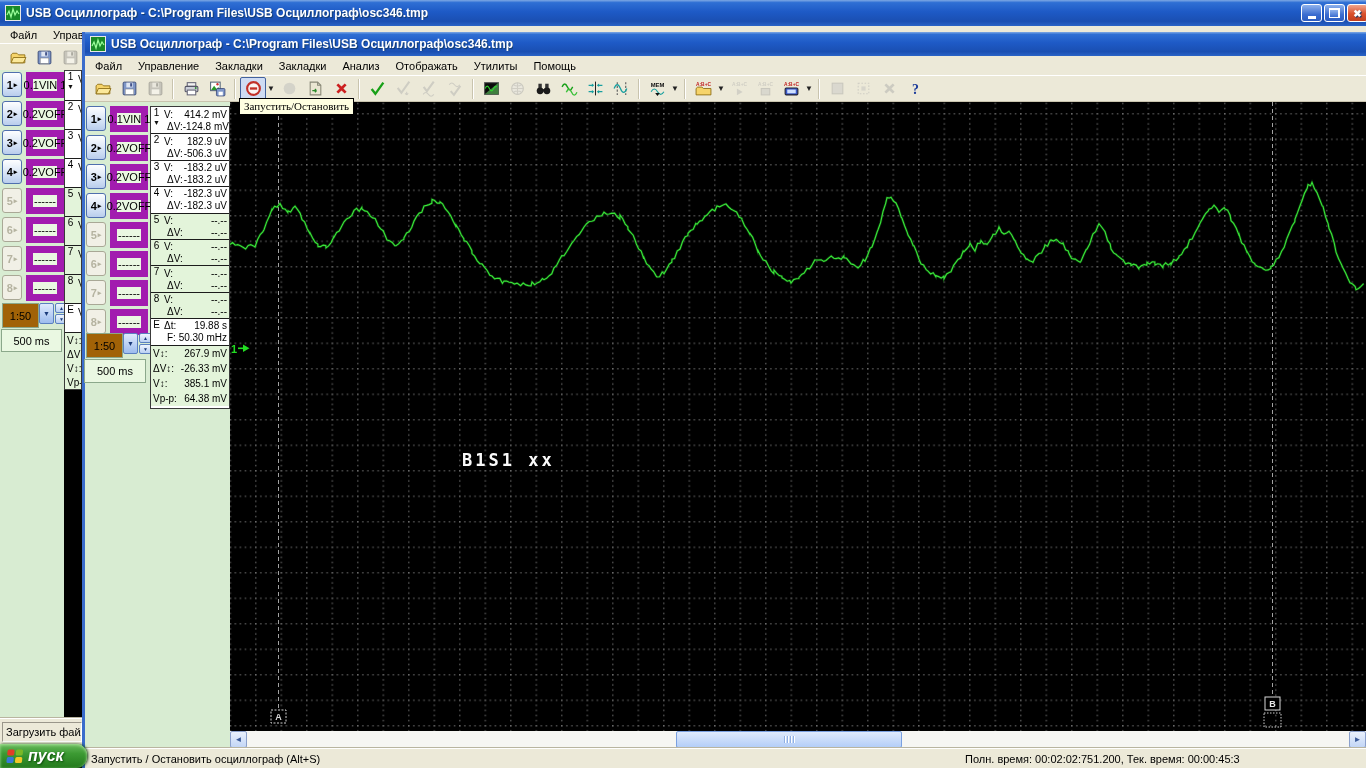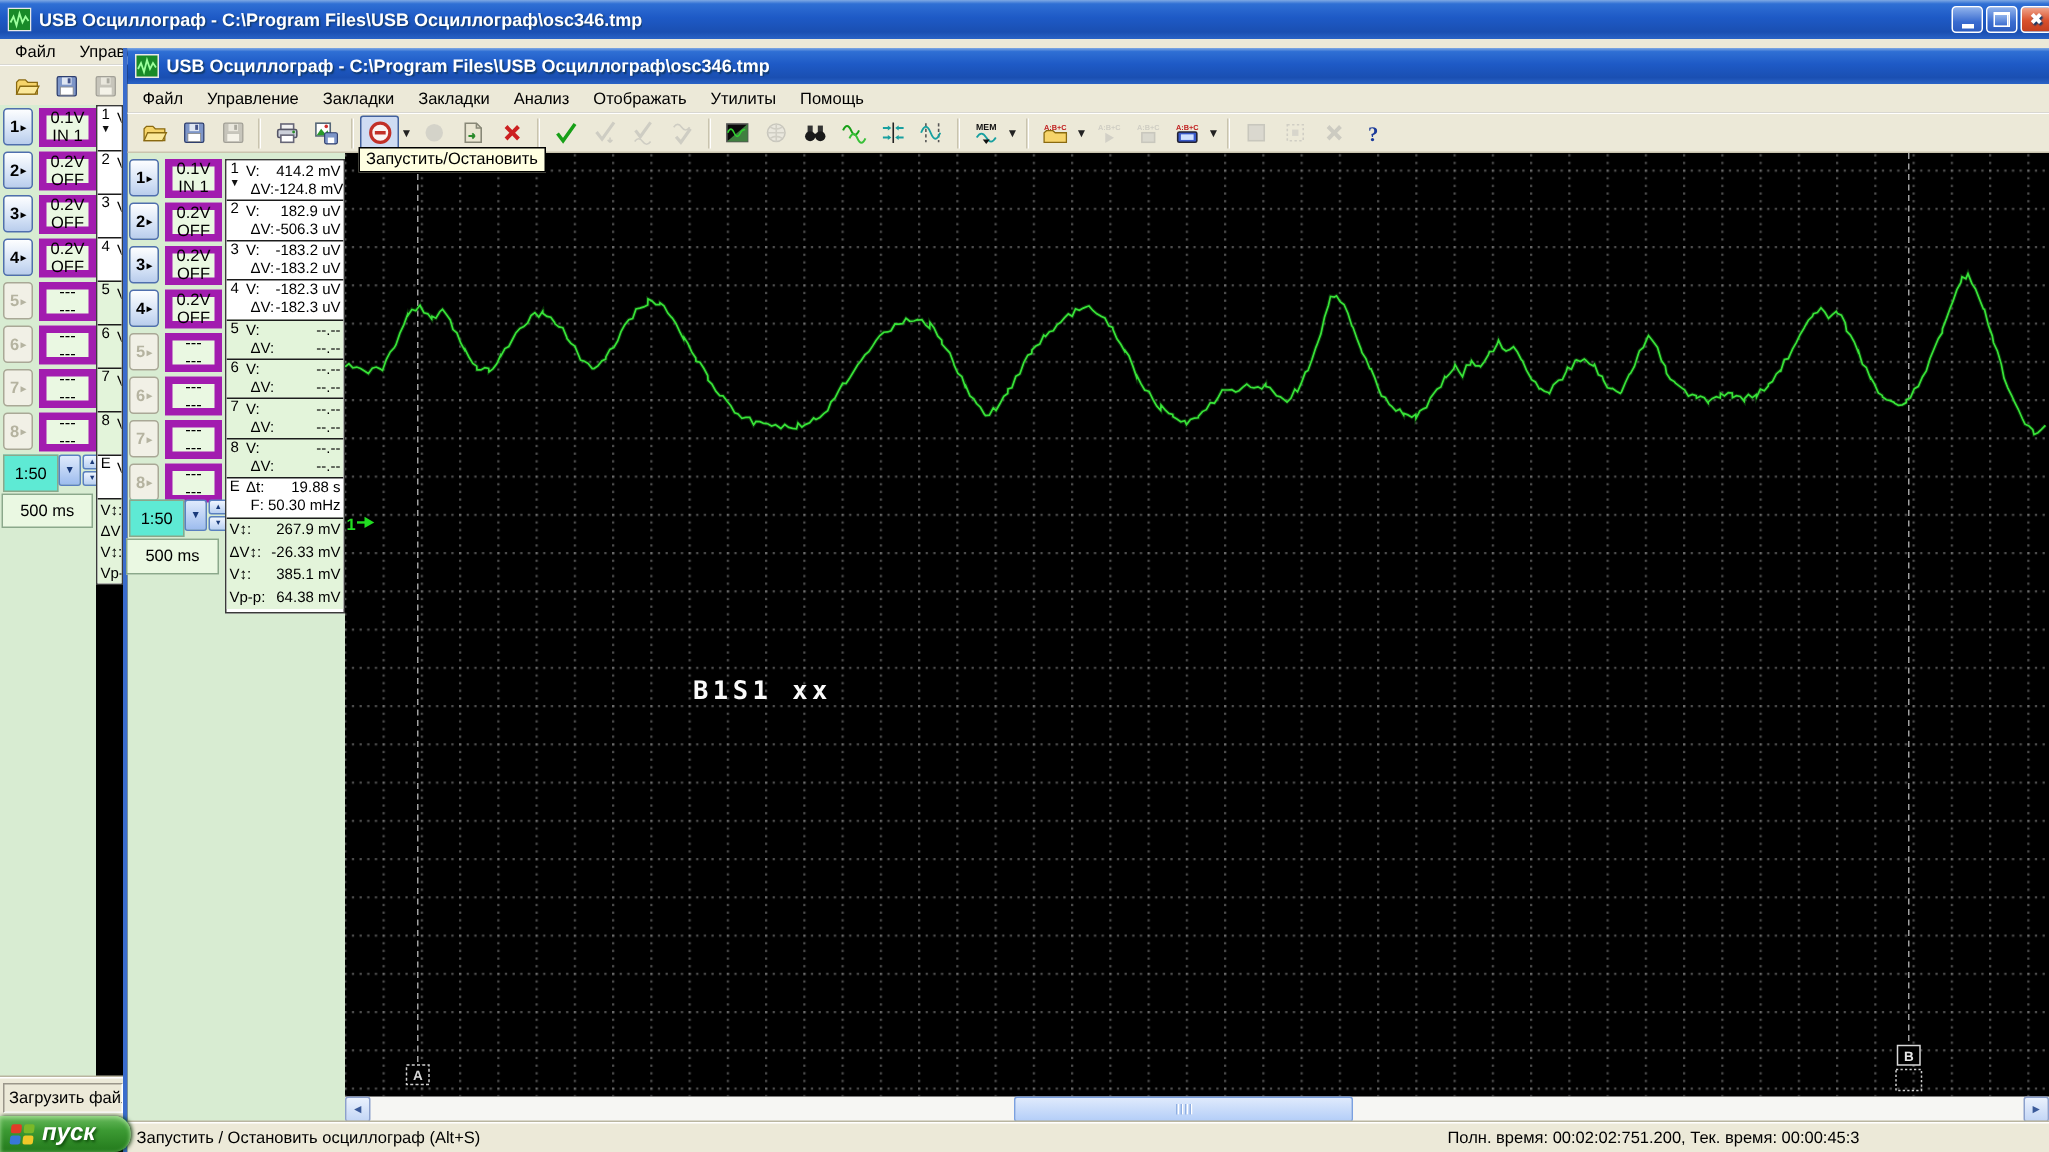--- a/index.html
+++ b/index.html
@@ -30,25 +30,25 @@
   .tsep{width:0;height:20px;border-left:1px solid #c9c4ae;border-right:1px solid #fff;margin:0 4px;flex:none;}
   .tdd{width:10px;height:22px;display:flex;align-items:center;justify-content:center;font-size:8px;color:#222;flex:none;}
   
   .panel{position:absolute;background:#d8ecd2;}
   .chrow{position:absolute;left:0;width:64px;height:27px;}
   .chbtn{position:absolute;left:2px;top:0;width:20px;height:25px;box-sizing:border-box;border:1px solid #4f6fae;border-radius:3px;
     background:linear-gradient(180deg,#fdfeff,#cfdef4 70%,#b9cdec);display:flex;align-items:center;justify-content:center;
     font-weight:bold;font-size:11px;gap:0;}
   .chbtn .tri{font-size:7px;margin-left:1px;}
   .chbtn.dis{border-color:#a9a896;background:#f1f0e6;color:#b5b3a0;}
-  .chval{position:absolute;top:0;width:38px;height:26px;box-sizing:border-box;border:5px solid #a21caf;background:#eaf8e2;
-    display:flex;flex-direction:column;align-items:center;justify-content:center;line-height:12px;font-size:11px;}
+  .chval{position:absolute;top:0;width:38px;height:26px;box-sizing:border-box;border:7px solid #a21caf;background:#eaf8e2;
+    display:flex;flex-direction:row;align-items:center;justify-content:center;line-height:12px;font-size:11px;}
   .chval div{white-space:nowrap;}
   .combo{position:absolute;display:flex;}
-  .combo .cbox{width:37px;height:25px;box-sizing:border-box;border:1px solid #8ba88b;background:#5eead4;
+  .combo .cbox{width:37px;height:25px;box-sizing:border-box;border:1px solid #8ba88b;background:#a16207;
     display:flex;align-items:center;justify-content:center;font-size:11px;}
   .combo .cdd{width:15px;height:21px;box-sizing:border-box;border:1px solid #5a80c0;border-radius:2px;
     background:linear-gradient(180deg,#dfeafc,#9dbcee);display:flex;align-items:center;justify-content:center;font-size:7px;color:#1a3a7a;}
   .spin{position:absolute;width:13px;height:21px;display:flex;flex-direction:column;gap:1px;}
   .spin span{flex:1;box-sizing:border-box;border:1px solid #5a80c0;border-radius:2px;background:linear-gradient(180deg,#eff5ff,#b9d0f2);
     display:flex;align-items:center;justify-content:center;font-size:5px;color:#1a3a7a;}
   .tbase{position:absolute;box-sizing:border-box;border:1px solid #8ba88b;background:#eaf8e2;
     display:flex;align-items:center;justify-content:center;font-size:11px;}
   
   .meas{position:absolute;background:#fff;border:1px solid #3a3a3a;box-sizing:border-box;overflow:hidden;}
@@ -73,21 +73,21 @@
   .sthumb{position:absolute;top:0;height:17px;box-sizing:border-box;border:1px solid #7aa0e0;border-radius:2px;
     background:linear-gradient(180deg,#dfeafc,#b4cef8);display:flex;align-items:center;justify-content:center;gap:1px;}
   .sthumb i{display:block;width:1px;height:7px;background:#90b0e4;border-right:1px solid #fff;}
   
   .sbar{position:absolute;background:#ece9d8;border-top:1px solid #fff;box-shadow:0 -1px 0 #b9b5a0;
     display:flex;align-items:center;font-size:11px;overflow:hidden;}
   .bstat-box{position:absolute;left:2px;top:3px;width:80px;height:20px;box-sizing:border-box;
     border:1px solid #9a968a;border-bottom-color:#fff;border-right-color:#fff;background:#ece9d8;
     display:flex;align-items:center;padding-left:3px;white-space:nowrap;overflow:hidden;}
   
-  .tooltip{position:absolute;background:#ffffe1;border:1px solid #000;padding:1px 4px 2px 4px;font-size:11px;white-space:nowrap;z-index:90;}
+  .tooltip{position:absolute;background:#ffffe1;border:1px solid #000;padding:1px 4px 2px 4px;font-size:11px;white-space:nowrap;z-index:90;font-family:Liberation Serif, serif;}
   
   .startbtn{position:absolute;left:0;top:744px;width:87px;height:24px;z-index:100;
     background:linear-gradient(180deg,#69bb5e,#3c9a33 40%,#2b8423 80%,#247a1d);
     border-radius:0 11px 11px 0;box-shadow:inset 0 1px 3px #a8e098, 1px 0 3px #0a3a08;
     display:flex;align-items:center;gap:4px;padding-left:5px;box-sizing:border-box;
     color:#fff;font-weight:bold;font-style:italic;font-size:16px;text-shadow:1px 1px 2px #0d4a0a;}
   .fgborder{position:absolute;background:#3a6ccc;}
 </style>
 </head>
 <body>

